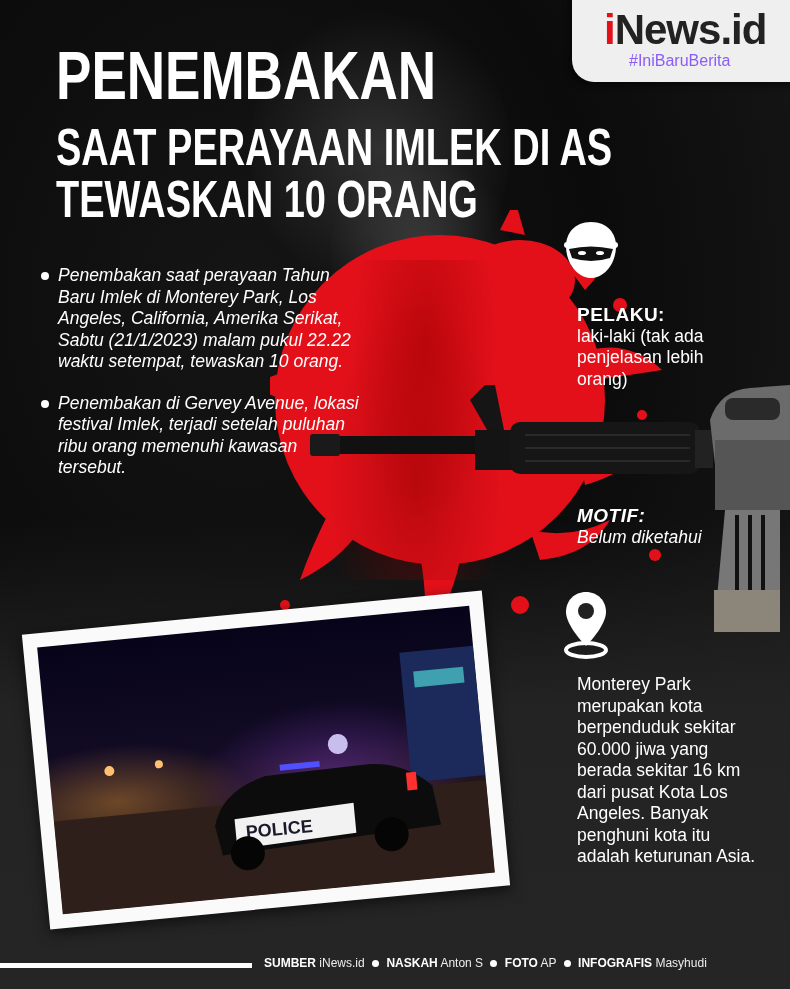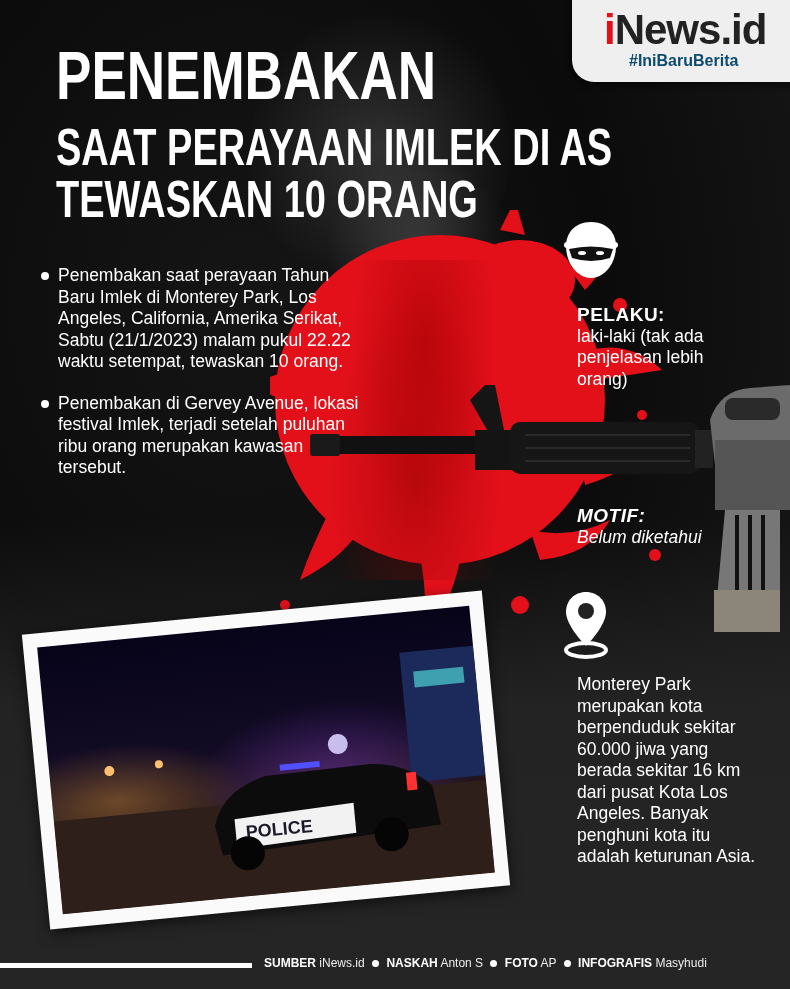--- a/index.html
+++ b/index.html
@@ -19,32 +19,32 @@
   .splash { position:absolute; left:270px; top:210px; width:400px; height:430px; }
   .lion { position:absolute; left:330px; top:260px; width:190px; height:320px;
     background: radial-gradient(ellipse at 50% 25%, rgba(160,0,0,0.55) 0%, rgba(160,0,0,0) 55%),
                 radial-gradient(ellipse at 45% 70%, rgba(140,0,0,0.45) 0%, rgba(140,0,0,0) 60%); }
 
   
   .logo { position:absolute; left:572px; top:-10px; width:230px; height:92px; background:#efefef;
     border-radius:0 0 0 22px; box-shadow:-3px 3px 6px rgba(0,0,0,0.5); }
   .logo-main { position:absolute; left:32px; top:16px; font-size:42px; font-weight:bold; color:#222; letter-spacing:-1px; }
   .logo-main .i { color:#e3101a; }
-  .logo-tag { position:absolute; left:57px; top:62px; font-size:16px; color:#0c4a6e;font-weight:bold; }
+  .logo-tag { position:absolute; left:57px; top:62px; font-size:16px; color:#8b5cf6; }
 
   
   .title { position:absolute; left:56px; font-family:"Liberation Sans", sans-serif; font-weight:bold; color:#fff;
     transform-origin:left top; letter-spacing:0; white-space:nowrap; }
   .t1 { top:36px; font-size:68px; transform:scaleX(0.78); }
   .t2 { top:117px; font-size:52px; transform:scaleX(0.73); }
   .t3 { top:169px; font-size:52px; transform:scaleX(0.73); }
 
   
   .bullets { position:absolute; left:40px; top:265px; width:330px; font-size:17.5px; line-height:21.5px; }
-  .bullet { position:relative; padding-left:18px; margin-bottom:20px; }
+  .bullet { position:relative; padding-left:18px; margin-bottom:20px;font-style:italic; }
   .bullet .dot { position:absolute; left:1px; top:7px; width:8px; height:8px; border-radius:50%; background:#fff; }
 
   
   .rcol { position:absolute; left:561px; width:220px; font-size:17.5px; line-height:21.5px;margin-left:16px; }
   .rhead { font-weight:900; font-size:19px; letter-spacing:0.5px; }
   .mask-icon { position:absolute; left:560px; top:220px; width:62px; height:60px; }
   .pin-icon { position:absolute; left:562px; top:590px; width:48px; height:72px; }
 
   
   .gun { position:absolute; left:310px; top:380px; width:480px; height:260px; }
@@ -101,21 +101,21 @@
   <div class="title t2">SAAT PERAYAAN IMLEK DI AS</div>
   <div class="title t3">TEWASKAN 10 ORANG</div>
 
   <div class="bullets">
     <div class="bullet">
       <span class="dot"></span>
       <span>Penembakan saat perayaan Tahun Baru Imlek di Monterey Park, Los Angeles, California, Amerika Serikat, Sabtu (21/1/2023) malam pukul 22.22 waktu setempat, tewaskan 10 orang.</span>
     </div>
     <div class="bullet">
       <span class="dot"></span>
-      <span>Penembakan di Gervey Avenue, lokasi festival Imlek, terjadi setelah puluhan ribu orang merupakan kawasan tersebut.</span>
+      <span>Penembakan di Gervey Avenue, lokasi festival Imlek, terjadi setelah puluhan ribu orang memenuhi kawasan tersebut.</span>
     </div>
   </div>
 
   <svg class="gun" viewBox="0 0 480 260">
     <rect x="5" y="56" width="180" height="18" rx="4" fill="#111"></rect>
     <rect x="0" y="54" width="30" height="22" rx="3" fill="#1a1a1a"></rect>
     <path d="M160 20 L175 5 L185 5 L195 55 L180 55 Z" fill="#151515"></path>
     <rect x="165" y="50" width="40" height="40" fill="#141414"></rect>
     <rect x="200" y="42" width="190" height="52" rx="10" fill="#161616"></rect>
     <g stroke="#2a2a2a" stroke-width="2">

